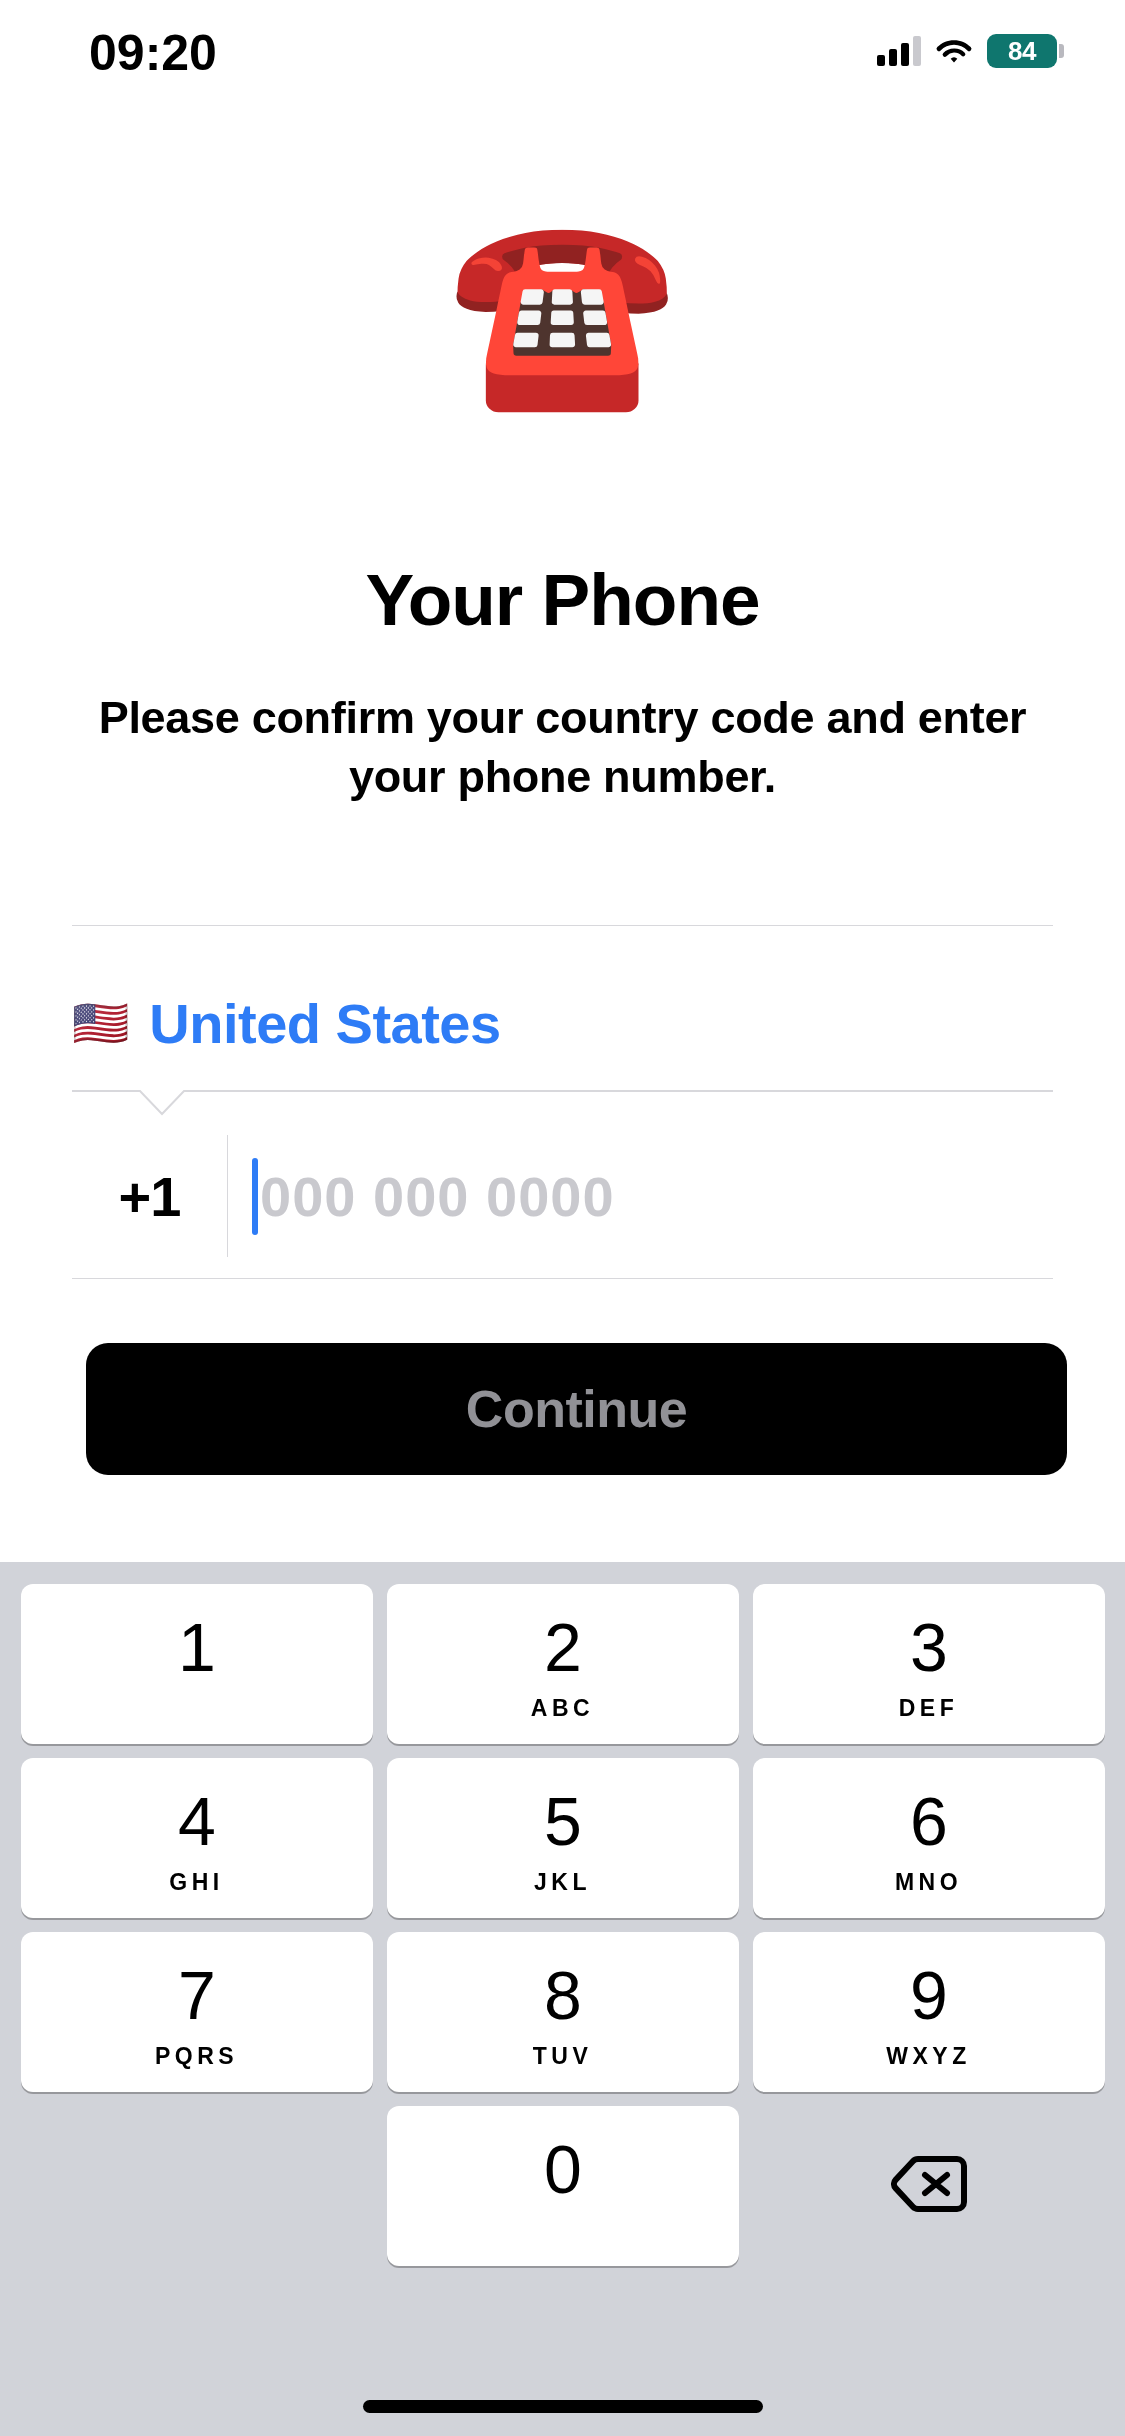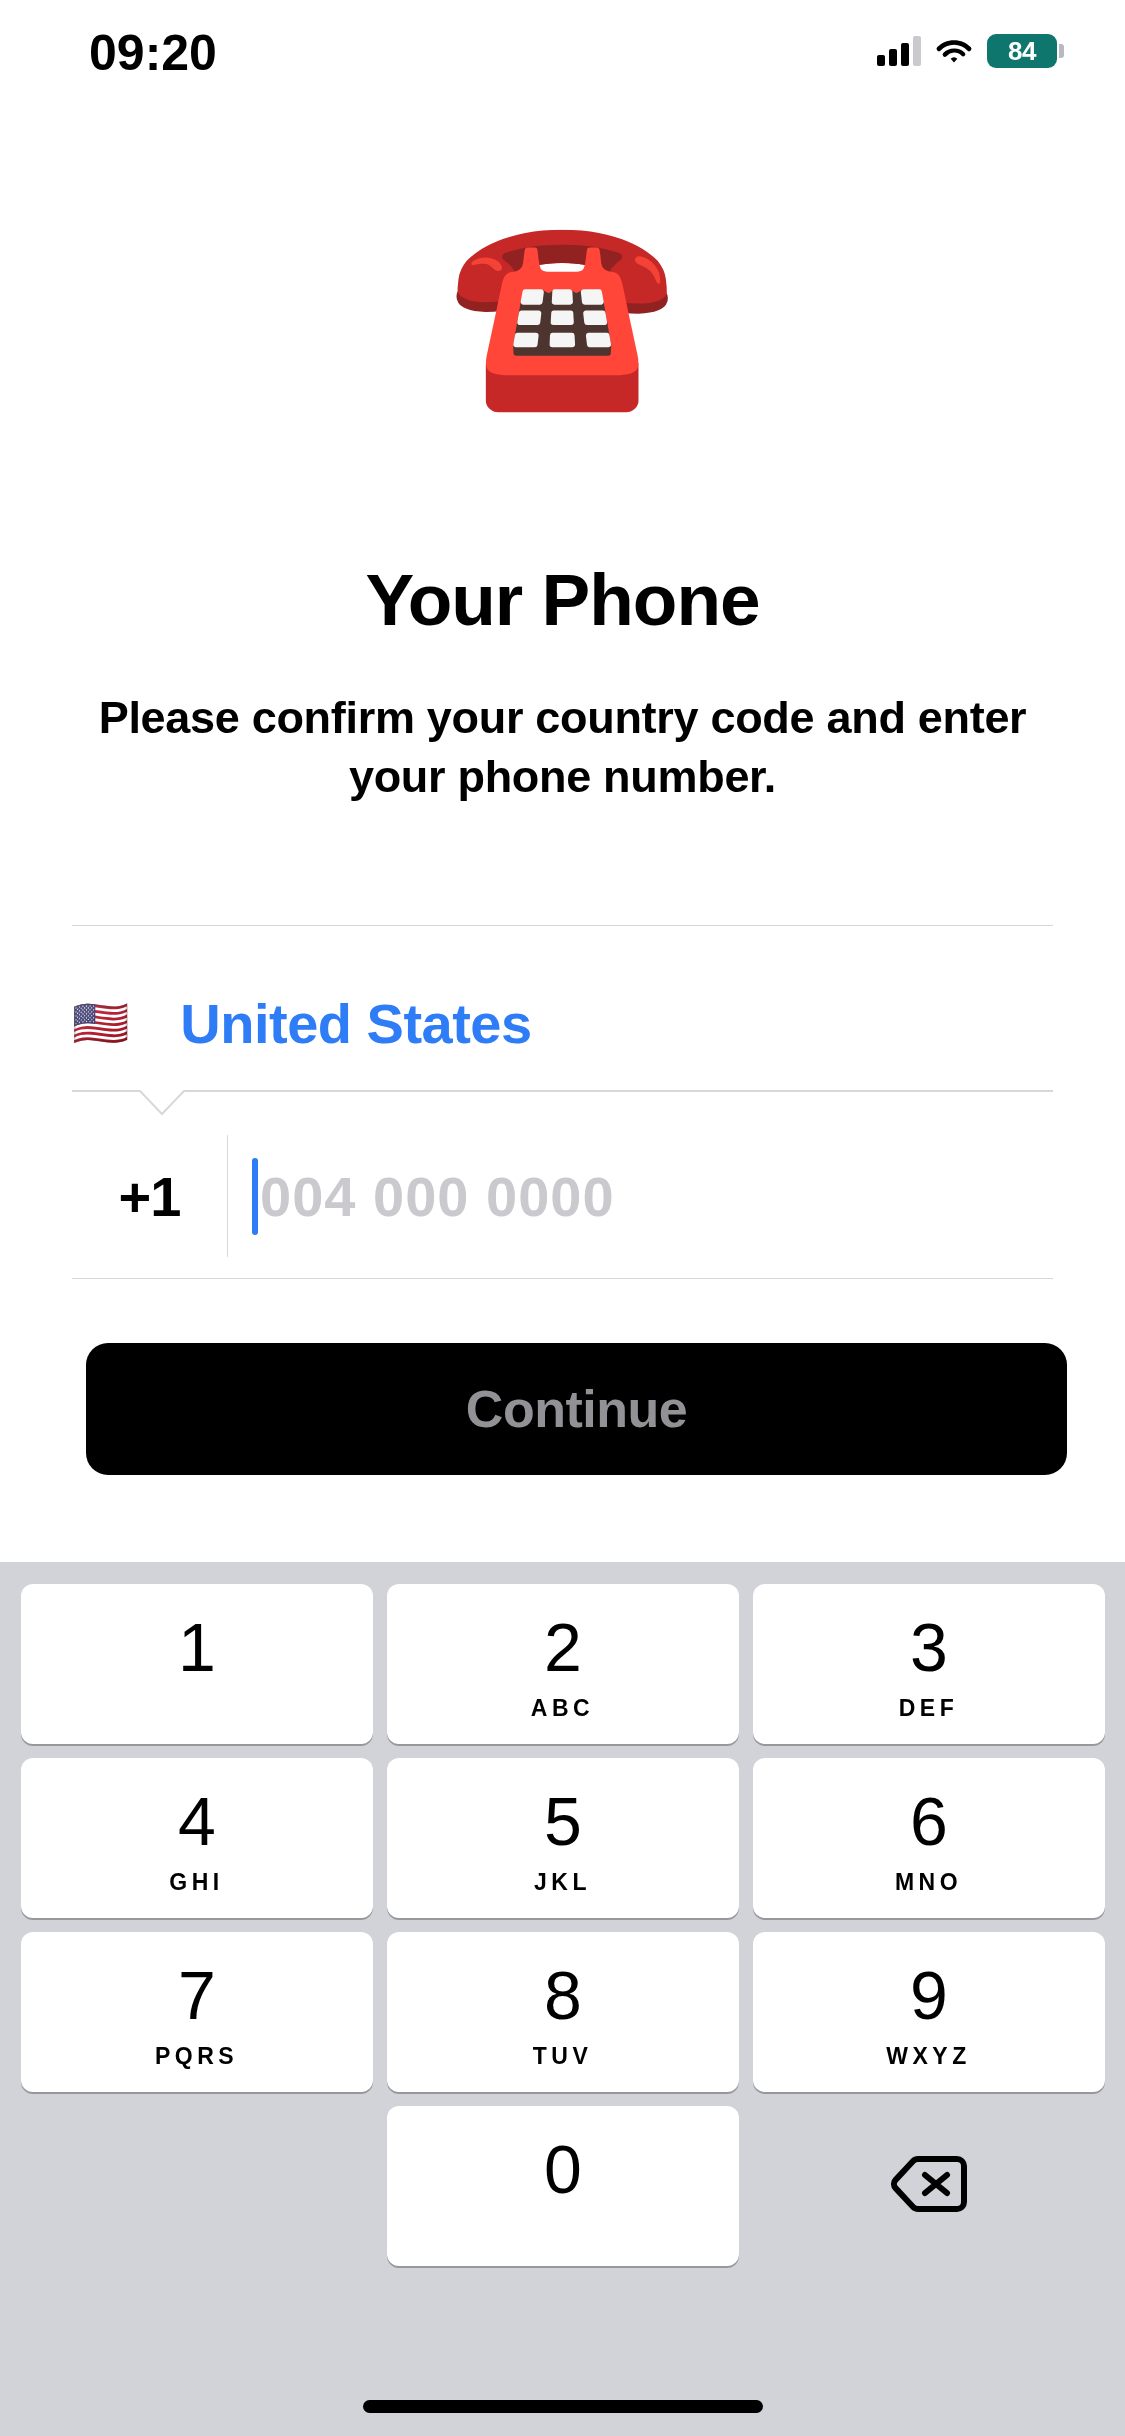--- a/index.html
+++ b/index.html
@@ -78,21 +78,20 @@
   #rule-bottom { top:1278px; }
 
   #country-row {
     position:absolute; top:968px; left:72px; width:981px; height:110px;
     display:flex; align-items:center; gap:20px;
   }
   #country-flag { font-size:46px; line-height:1; font-family:"DejaVu Sans", sans-serif; }
   #country-name {
     font-size:56px; font-weight:bold; color:#2e7cf6;
     letter-spacing:-0.5px;
-    margin-left:31px;
   }
 
   
   #rule-notch { position:absolute; top:1090px; left:72px; width:981px; height:26px; }
 
   #phone-row {
     position:absolute; top:1126px; left:72px; width:981px; height:140px;
     display:flex; align-items:center;
   }
   #country-code {
@@ -209,21 +208,21 @@
   <div id="rule-notch">
     <svg width="981" height="26" viewBox="0 0 981 26" preserveAspectRatio="none">
       <path d="M0 1 H68 L90 24 L112 1 H981" fill="none" stroke="#d8d8dc" stroke-width="2"></path>
     </svg>
   </div>
 
   <div id="phone-row">
     <span id="country-code">+1</span>
     <span id="phone-divider"></span>
     <span id="caret"></span>
-    <span id="phone-placeholder">004 000 0000</span>
+    <span id="phone-placeholder">000 000 0000</span>
   </div>
 
   <div class="hrule" id="rule-bottom"></div>
 
   <div id="continue-button">
     <span id="continue-label">Continue</span>
   </div>
 
   <div id="keypad">
 

